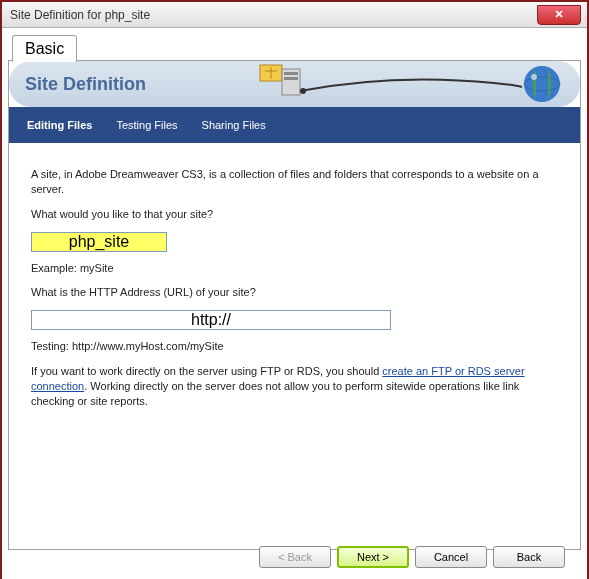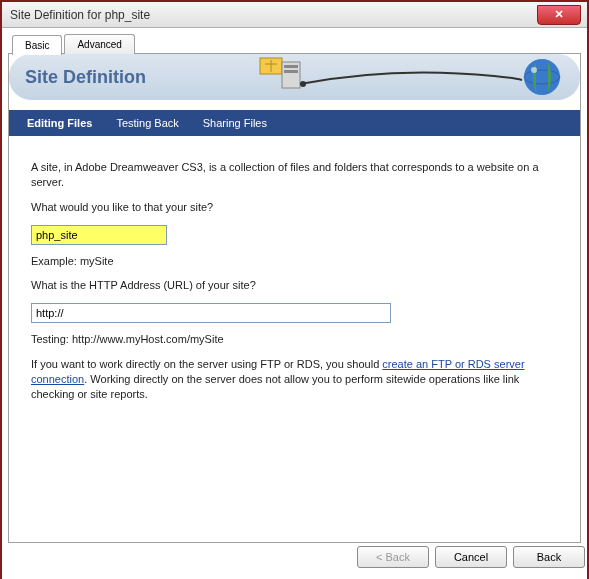--- a/index.html
+++ b/index.html
@@ -49,21 +49,21 @@
     display: flex;
     padding-left: 4px;
     position: relative;
     z-index: 2;
   }
   .tab {
     border: 1px solid #a0a0a0;
     border-bottom: none;
     background: linear-gradient(#fdfdfd, #ececec);
     padding: 4px 12px;
-    font-size: 10px;
+    font-size: 16px;
     margin-right: 2px;
     border-radius: 3px 3px 0 0;
     cursor: pointer;
     position: relative;
   }
   .tab.active {
     background: #fff;
     top: 1px;
   }
   .tab-panel {
@@ -88,60 +88,60 @@
     color: #4a6a9a;
   }
   .banner-graphic {
     position: absolute;
     right: 16px;
     top: 2px;
     width: 310px;
     height: 42px;
   }
   .nav-bar {
-    height: 26px;
+    height: 36px;
     background: #2a4a88;
     display: flex;
     align-items: center;
     padding: 0 0 0 6px;
     gap: 0;
     color: #fff;
     font-size: 11px;
-    margin-top: 10px;
   }
   .nav-item {
     padding: 0 12px;
     cursor: pointer;
   }
   .nav-item.active { font-weight: bold; }
   .content {
     padding: 24px 22px 10px 22px;
     font-size: 11px;
     color: #222;
   }
   .content p { margin-bottom: 10px; line-height: 1.35; }
   .field-label { margin-bottom: 3px; }
   .text-input {
     width: 360px;
     border: 1px solid #7f9db9;
     padding: 2px 4px;
-    font-size: 11px;
+    font-size: 16px;
     font-family: inherit;
     height: 20px;
+    text-align: center;
   }
   .text-input.highlight {
     background: #ffff66;
     width: 136px;
   }
   .example { margin-top: 9px; margin-bottom: 18px; }
   a.inline-link { color: #1a4aa0; text-decoration: underline; cursor: pointer; }
   .button-row {
     position: absolute;
     bottom: 12px;
-    right: 2px;
+    right: 22px;
     display: flex;
     gap: 6px;
   }
   .btn {
     min-width: 72px;
     height: 22px;
     border: 1px solid #8a8a8a;
     border-radius: 3px;
     background: linear-gradient(#fdfdfd, #e4e4e4);
     font-size: 11px;
@@ -164,23 +164,20 @@
     <span class="titlebar-text">Site Definition for php_site</span>
     <div class="close-btn">
       <span>✕</span>
     </div>
   </div>
 
   <div class="dialog-body">
     <div class="tab-strip">
       <div class="tab active">
         <span>Basic</span>
-      </div>
-      <div class="tab">
-        <span>Advanced</span>
       </div>
     </div>
 
     <div class="tab-panel">
       <div class="banner">
         <span class="banner-title">Site Definition</span>
         <svg class="banner-graphic" viewBox="0 0 310 42">
           <rect x="6" y="2" width="22" height="16" fill="#f5c94a" stroke="#b08a20"></rect>
           <line x1="11" y1="8" x2="23" y2="8" stroke="#b08a20"></line>
           <line x1="17" y1="4" x2="17" y2="16" stroke="#b08a20"></line>
@@ -195,21 +192,21 @@
           <path d="M 294 6 C 298 12 298 30 294 36" fill="#4aa04a" opacity="0.9"></path>
           <circle cx="280" cy="14" r="3" fill="#fff" opacity="0.6"></circle>
         </svg>
       </div>
 
       <div class="nav-bar">
         <div class="nav-item active">
           <span>Editing Files</span>
         </div>
         <div class="nav-item">
-          <span>Testing Back</span>
+          <span>Testing Files</span>
         </div>
         <div class="nav-item">
           <span>Sharing Files</span>
         </div>
       </div>
 
       <div class="content">
         <p>A site, in Adobe Dreamweaver CS3, is a collection of files and folders that corresponds to a website on a server.</p>
 
         <p class="field-label">What would you like to that your site?</p>
@@ -221,17 +218,18 @@
         <p class="example">Testing: http://www.myHost.com/mySite</p>
 
         <p>
           <span>If you want to work directly on the server using FTP or RDS, you should </span><a class="inline-link">create an FTP or RDS server connection</a><span>.  Working directly on the server does not allow you to perform sitewide operations like link checking or site reports.</span>
         </p>
       </div>
     </div>
 
     <div class="button-row">
       <button class="btn" disabled="">&lt; Back</button>
+      <button class="btn primary">Next &gt;</button>
       <button class="btn">Cancel</button>
       <button class="btn">Back</button>
     </div>
   </div>
 </div>
 
 </body></html>

